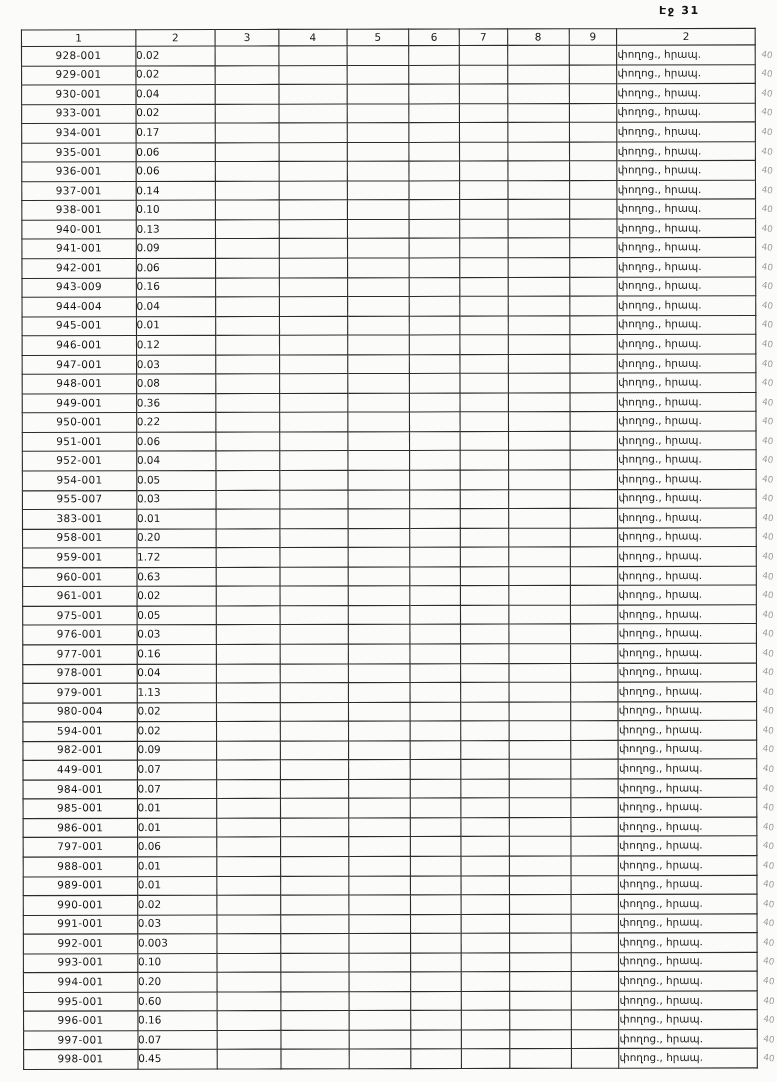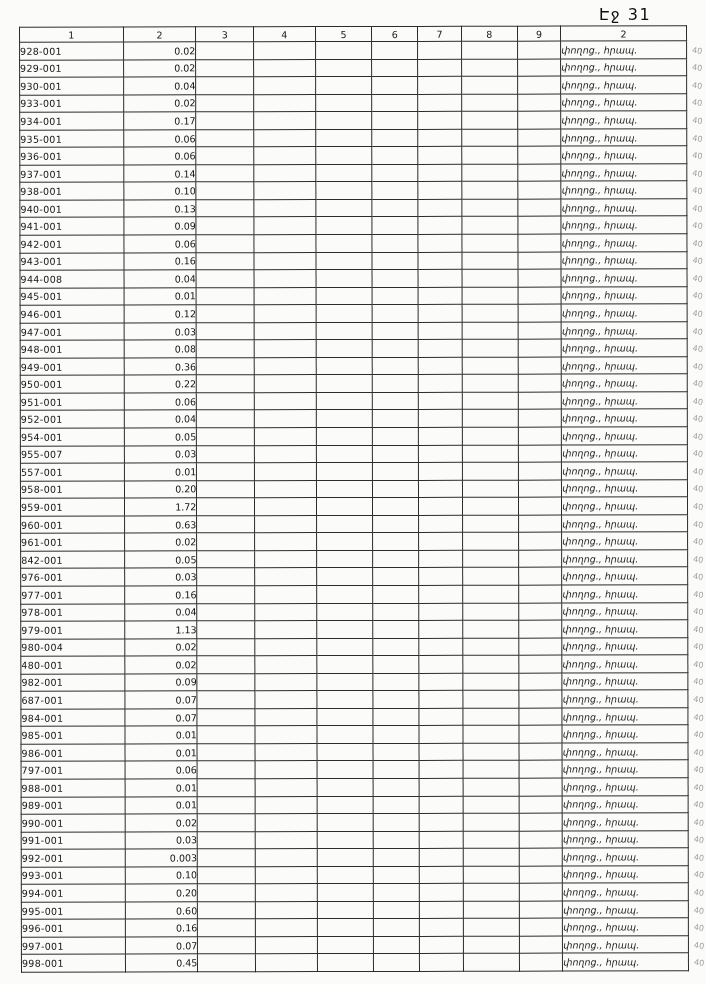--- a/index.html
+++ b/index.html
@@ -7,22 +7,22 @@
     width:706px;height:984px;
     background:#fbfbfa;
     font-family:"DejaVu Sans", sans-serif;
     color:#141414;
     overflow:hidden;
     position:relative;
   }
   .page-header{
     position:absolute;
     top:5px;left:599px;
-    font-size:16px;
-    font-weight:normal;
+    font-size:10px;
+    font-weight:bold;
     letter-spacing:1.5px;
     color:#101010;
   }
   table.sheet{
     position:absolute;
     top:26px;left:20px;
     border-collapse:collapse;
     table-layout:fixed;
     transform:rotate(-0.12deg);
   }
@@ -37,24 +37,24 @@
   table.sheet th{
     height:14px;
     font-size:9.5px;
     text-align:center;
     color:#161616;
   }
   table.sheet td{
     height:16.55px;
     font-size:9.5px;
   }
-  td.c-code{ text-align:left; padding-left:4px; letter-spacing:.3px;}
-  td.c-value{ text-align:right; }
+  td.c-code{ text-align:center; padding-left:4px; letter-spacing:.3px;}
+  td.c-value{ text-align:left; }
   td.c-empty{ }
-  td.c-note{ font-size:9px; padding-left:6px; color:#1c1c1c;font-style:italic;}
+  td.c-note{ font-size:9px; padding-left:6px; color:#1c1c1c;}
   th.c-edge, td.c-edge{
     border:none !important;
     background:transparent;
     text-align:left;
   }
   td.c-edge span{
     display:inline-block;
     margin-left:5px;
     font-size:8px;
     color:#8e8e8e;
@@ -248,34 +248,34 @@
           <td class="c-empty"></td>
           <td class="c-empty"></td>
           <td class="c-empty"></td>
           <td class="c-empty"></td>
           <td class="c-empty"></td>
           <td class="c-empty"></td>
           <td class="c-note">փողոց., հրապ.</td>
           <td class="c-edge"><span>40</span></td>
         </tr>
         <tr>
-          <td class="c-code">943-001</td>
+          <td class="c-code">943-009</td>
           <td class="c-value">0.16</td>
           <td class="c-empty"></td>
           <td class="c-empty"></td>
           <td class="c-empty"></td>
           <td class="c-empty"></td>
           <td class="c-empty"></td>
           <td class="c-empty"></td>
           <td class="c-empty"></td>
           <td class="c-note">փողոց., հրապ.</td>
           <td class="c-edge"><span>40</span></td>
         </tr>
         <tr>
-          <td class="c-code">944-008</td>
+          <td class="c-code">944-004</td>
           <td class="c-value">0.04</td>
           <td class="c-empty"></td>
           <td class="c-empty"></td>
           <td class="c-empty"></td>
           <td class="c-empty"></td>
           <td class="c-empty"></td>
           <td class="c-empty"></td>
           <td class="c-empty"></td>
           <td class="c-note">փողոց., հրապ.</td>
           <td class="c-edge"><span>40</span></td>
@@ -404,21 +404,21 @@
           <td class="c-empty"></td>
           <td class="c-empty"></td>
           <td class="c-empty"></td>
           <td class="c-empty"></td>
           <td class="c-empty"></td>
           <td class="c-empty"></td>
           <td class="c-note">փողոց., հրապ.</td>
           <td class="c-edge"><span>40</span></td>
         </tr>
         <tr>
-          <td class="c-code">557-001</td>
+          <td class="c-code">383-001</td>
           <td class="c-value">0.01</td>
           <td class="c-empty"></td>
           <td class="c-empty"></td>
           <td class="c-empty"></td>
           <td class="c-empty"></td>
           <td class="c-empty"></td>
           <td class="c-empty"></td>
           <td class="c-empty"></td>
           <td class="c-note">փողոց., հրապ.</td>
           <td class="c-edge"><span>40</span></td>
@@ -469,21 +469,21 @@
           <td class="c-empty"></td>
           <td class="c-empty"></td>
           <td class="c-empty"></td>
           <td class="c-empty"></td>
           <td class="c-empty"></td>
           <td class="c-empty"></td>
           <td class="c-note">փողոց., հրապ.</td>
           <td class="c-edge"><span>40</span></td>
         </tr>
         <tr>
-          <td class="c-code">842-001</td>
+          <td class="c-code">975-001</td>
           <td class="c-value">0.05</td>
           <td class="c-empty"></td>
           <td class="c-empty"></td>
           <td class="c-empty"></td>
           <td class="c-empty"></td>
           <td class="c-empty"></td>
           <td class="c-empty"></td>
           <td class="c-empty"></td>
           <td class="c-note">փողոց., հրապ.</td>
           <td class="c-edge"><span>40</span></td>
@@ -547,21 +547,21 @@
           <td class="c-empty"></td>
           <td class="c-empty"></td>
           <td class="c-empty"></td>
           <td class="c-empty"></td>
           <td class="c-empty"></td>
           <td class="c-empty"></td>
           <td class="c-note">փողոց., հրապ.</td>
           <td class="c-edge"><span>40</span></td>
         </tr>
         <tr>
-          <td class="c-code">480-001</td>
+          <td class="c-code">594-001</td>
           <td class="c-value">0.02</td>
           <td class="c-empty"></td>
           <td class="c-empty"></td>
           <td class="c-empty"></td>
           <td class="c-empty"></td>
           <td class="c-empty"></td>
           <td class="c-empty"></td>
           <td class="c-empty"></td>
           <td class="c-note">փողոց., հրապ.</td>
           <td class="c-edge"><span>40</span></td>
@@ -573,21 +573,21 @@
           <td class="c-empty"></td>
           <td class="c-empty"></td>
           <td class="c-empty"></td>
           <td class="c-empty"></td>
           <td class="c-empty"></td>
           <td class="c-empty"></td>
           <td class="c-note">փողոց., հրապ.</td>
           <td class="c-edge"><span>40</span></td>
         </tr>
         <tr>
-          <td class="c-code">687-001</td>
+          <td class="c-code">449-001</td>
           <td class="c-value">0.07</td>
           <td class="c-empty"></td>
           <td class="c-empty"></td>
           <td class="c-empty"></td>
           <td class="c-empty"></td>
           <td class="c-empty"></td>
           <td class="c-empty"></td>
           <td class="c-empty"></td>
           <td class="c-note">փողոց., հրապ.</td>
           <td class="c-edge"><span>40</span></td>

